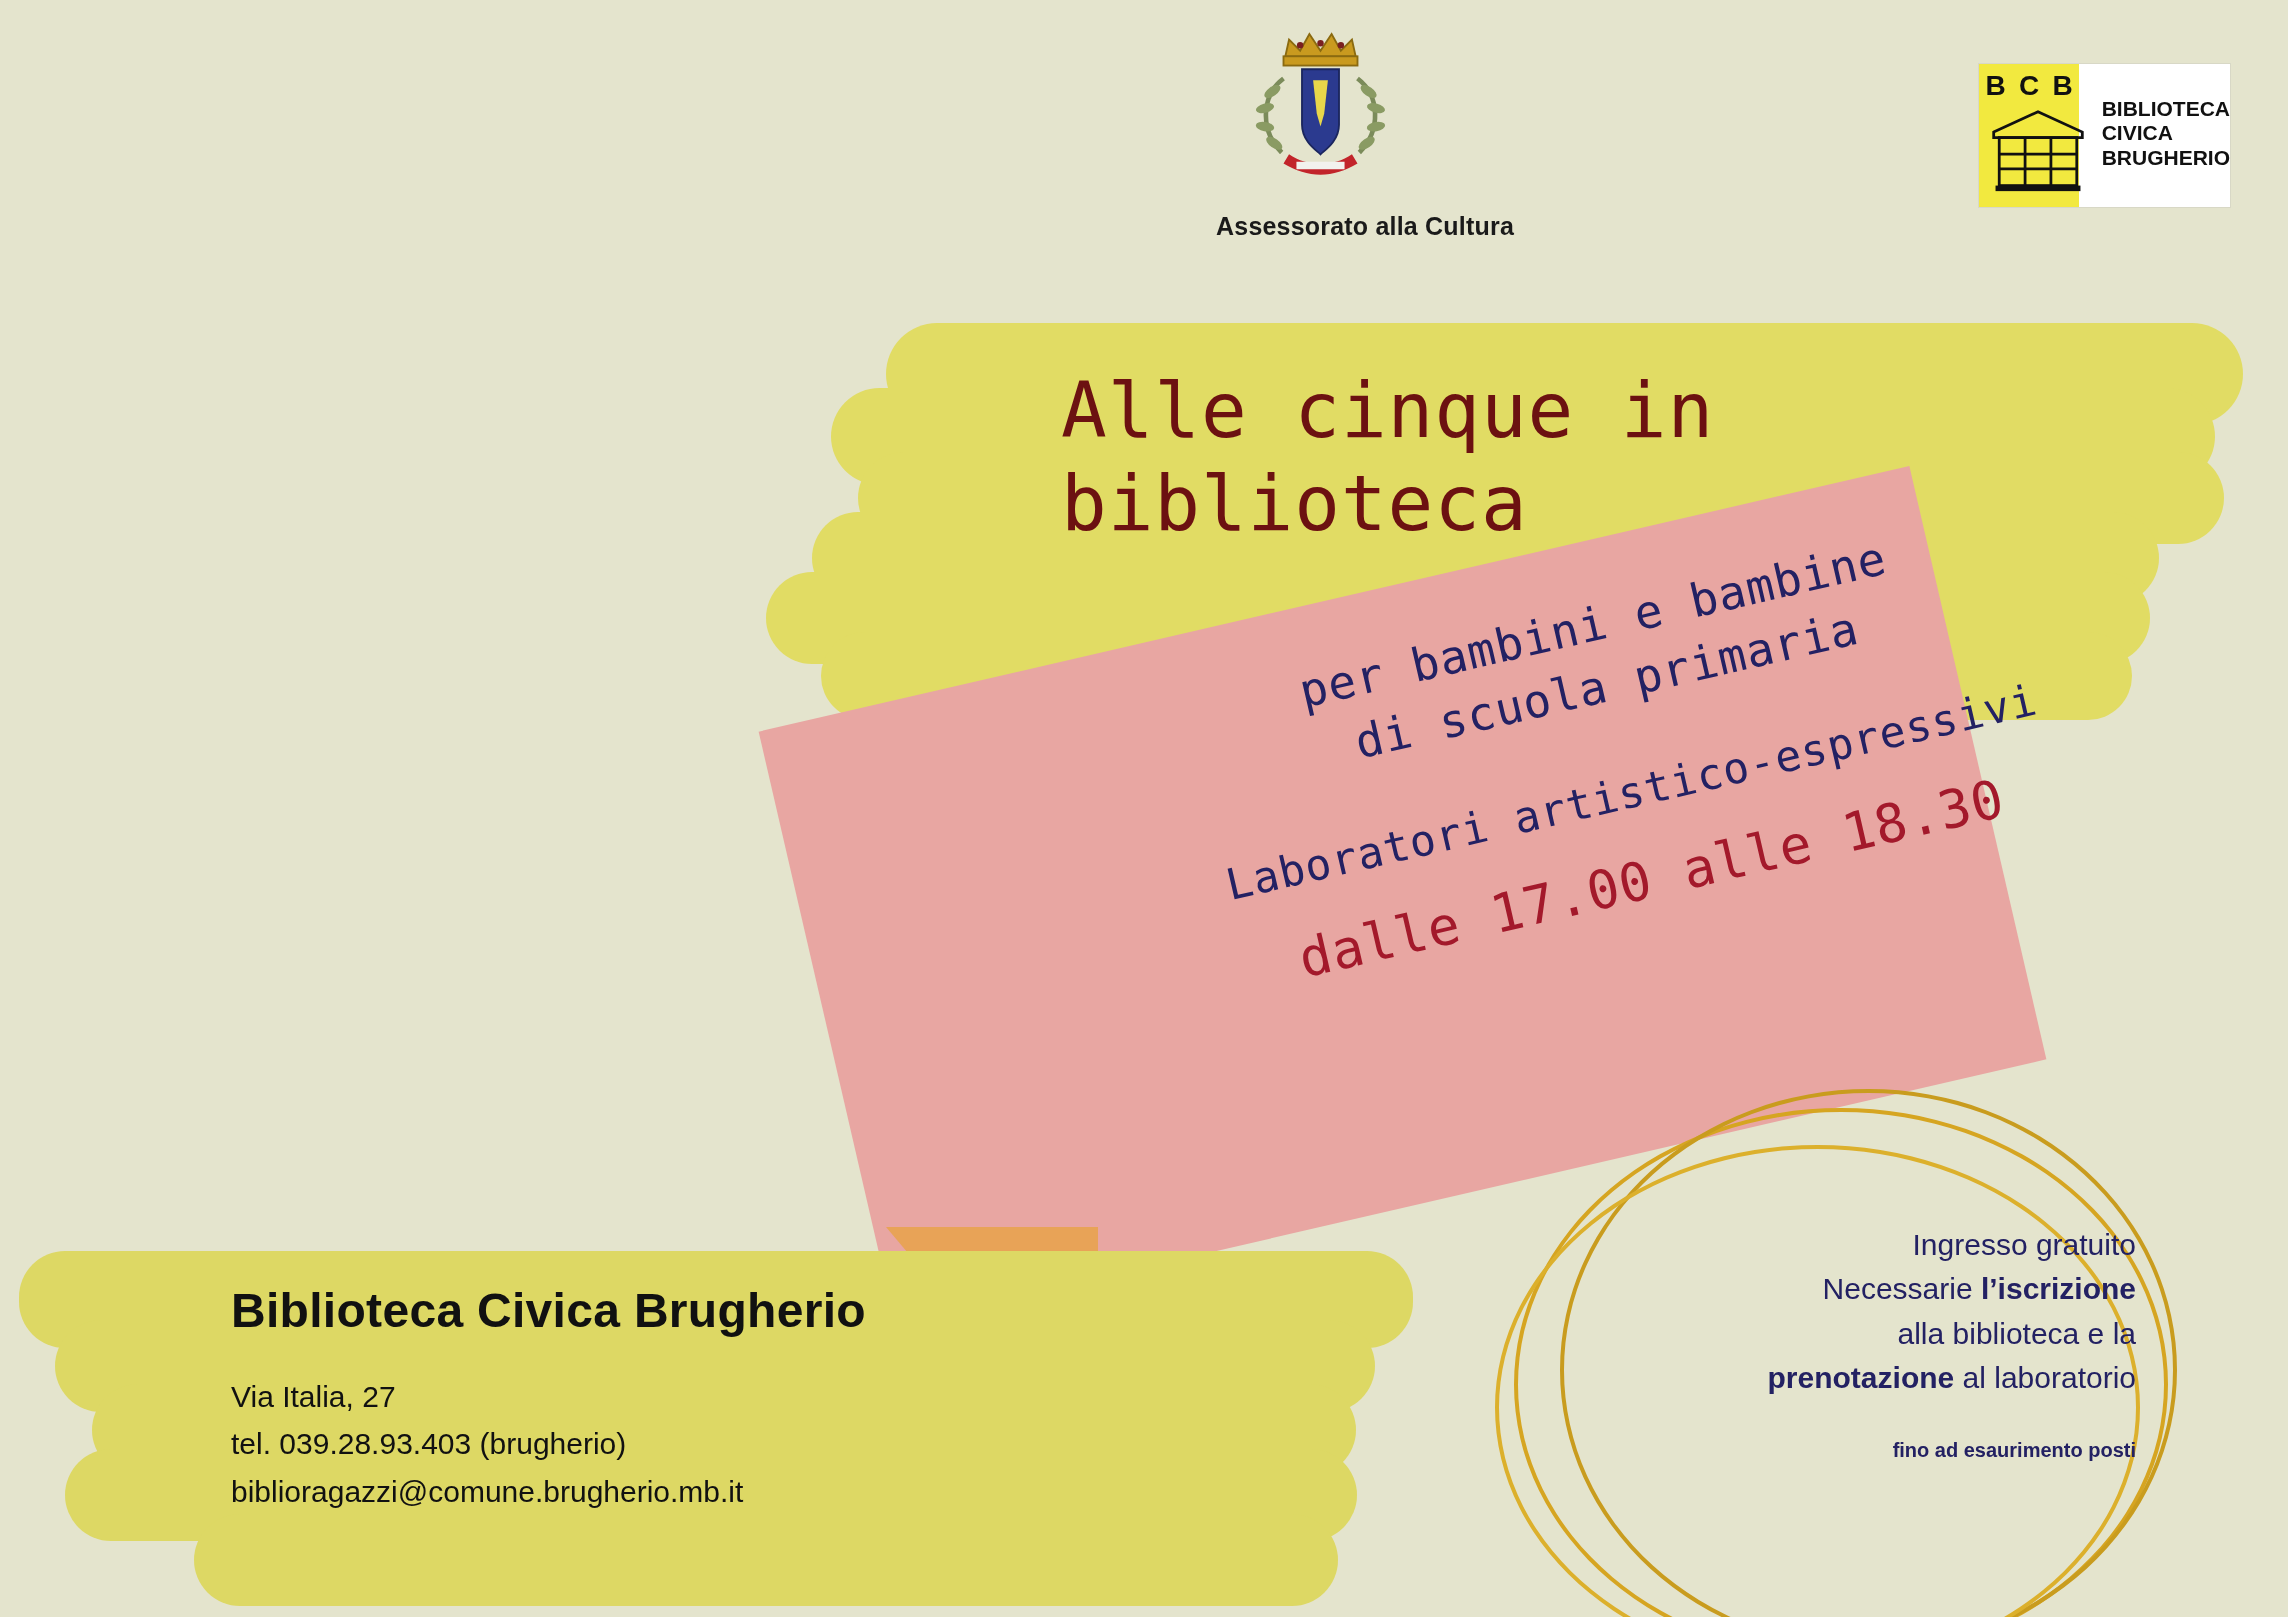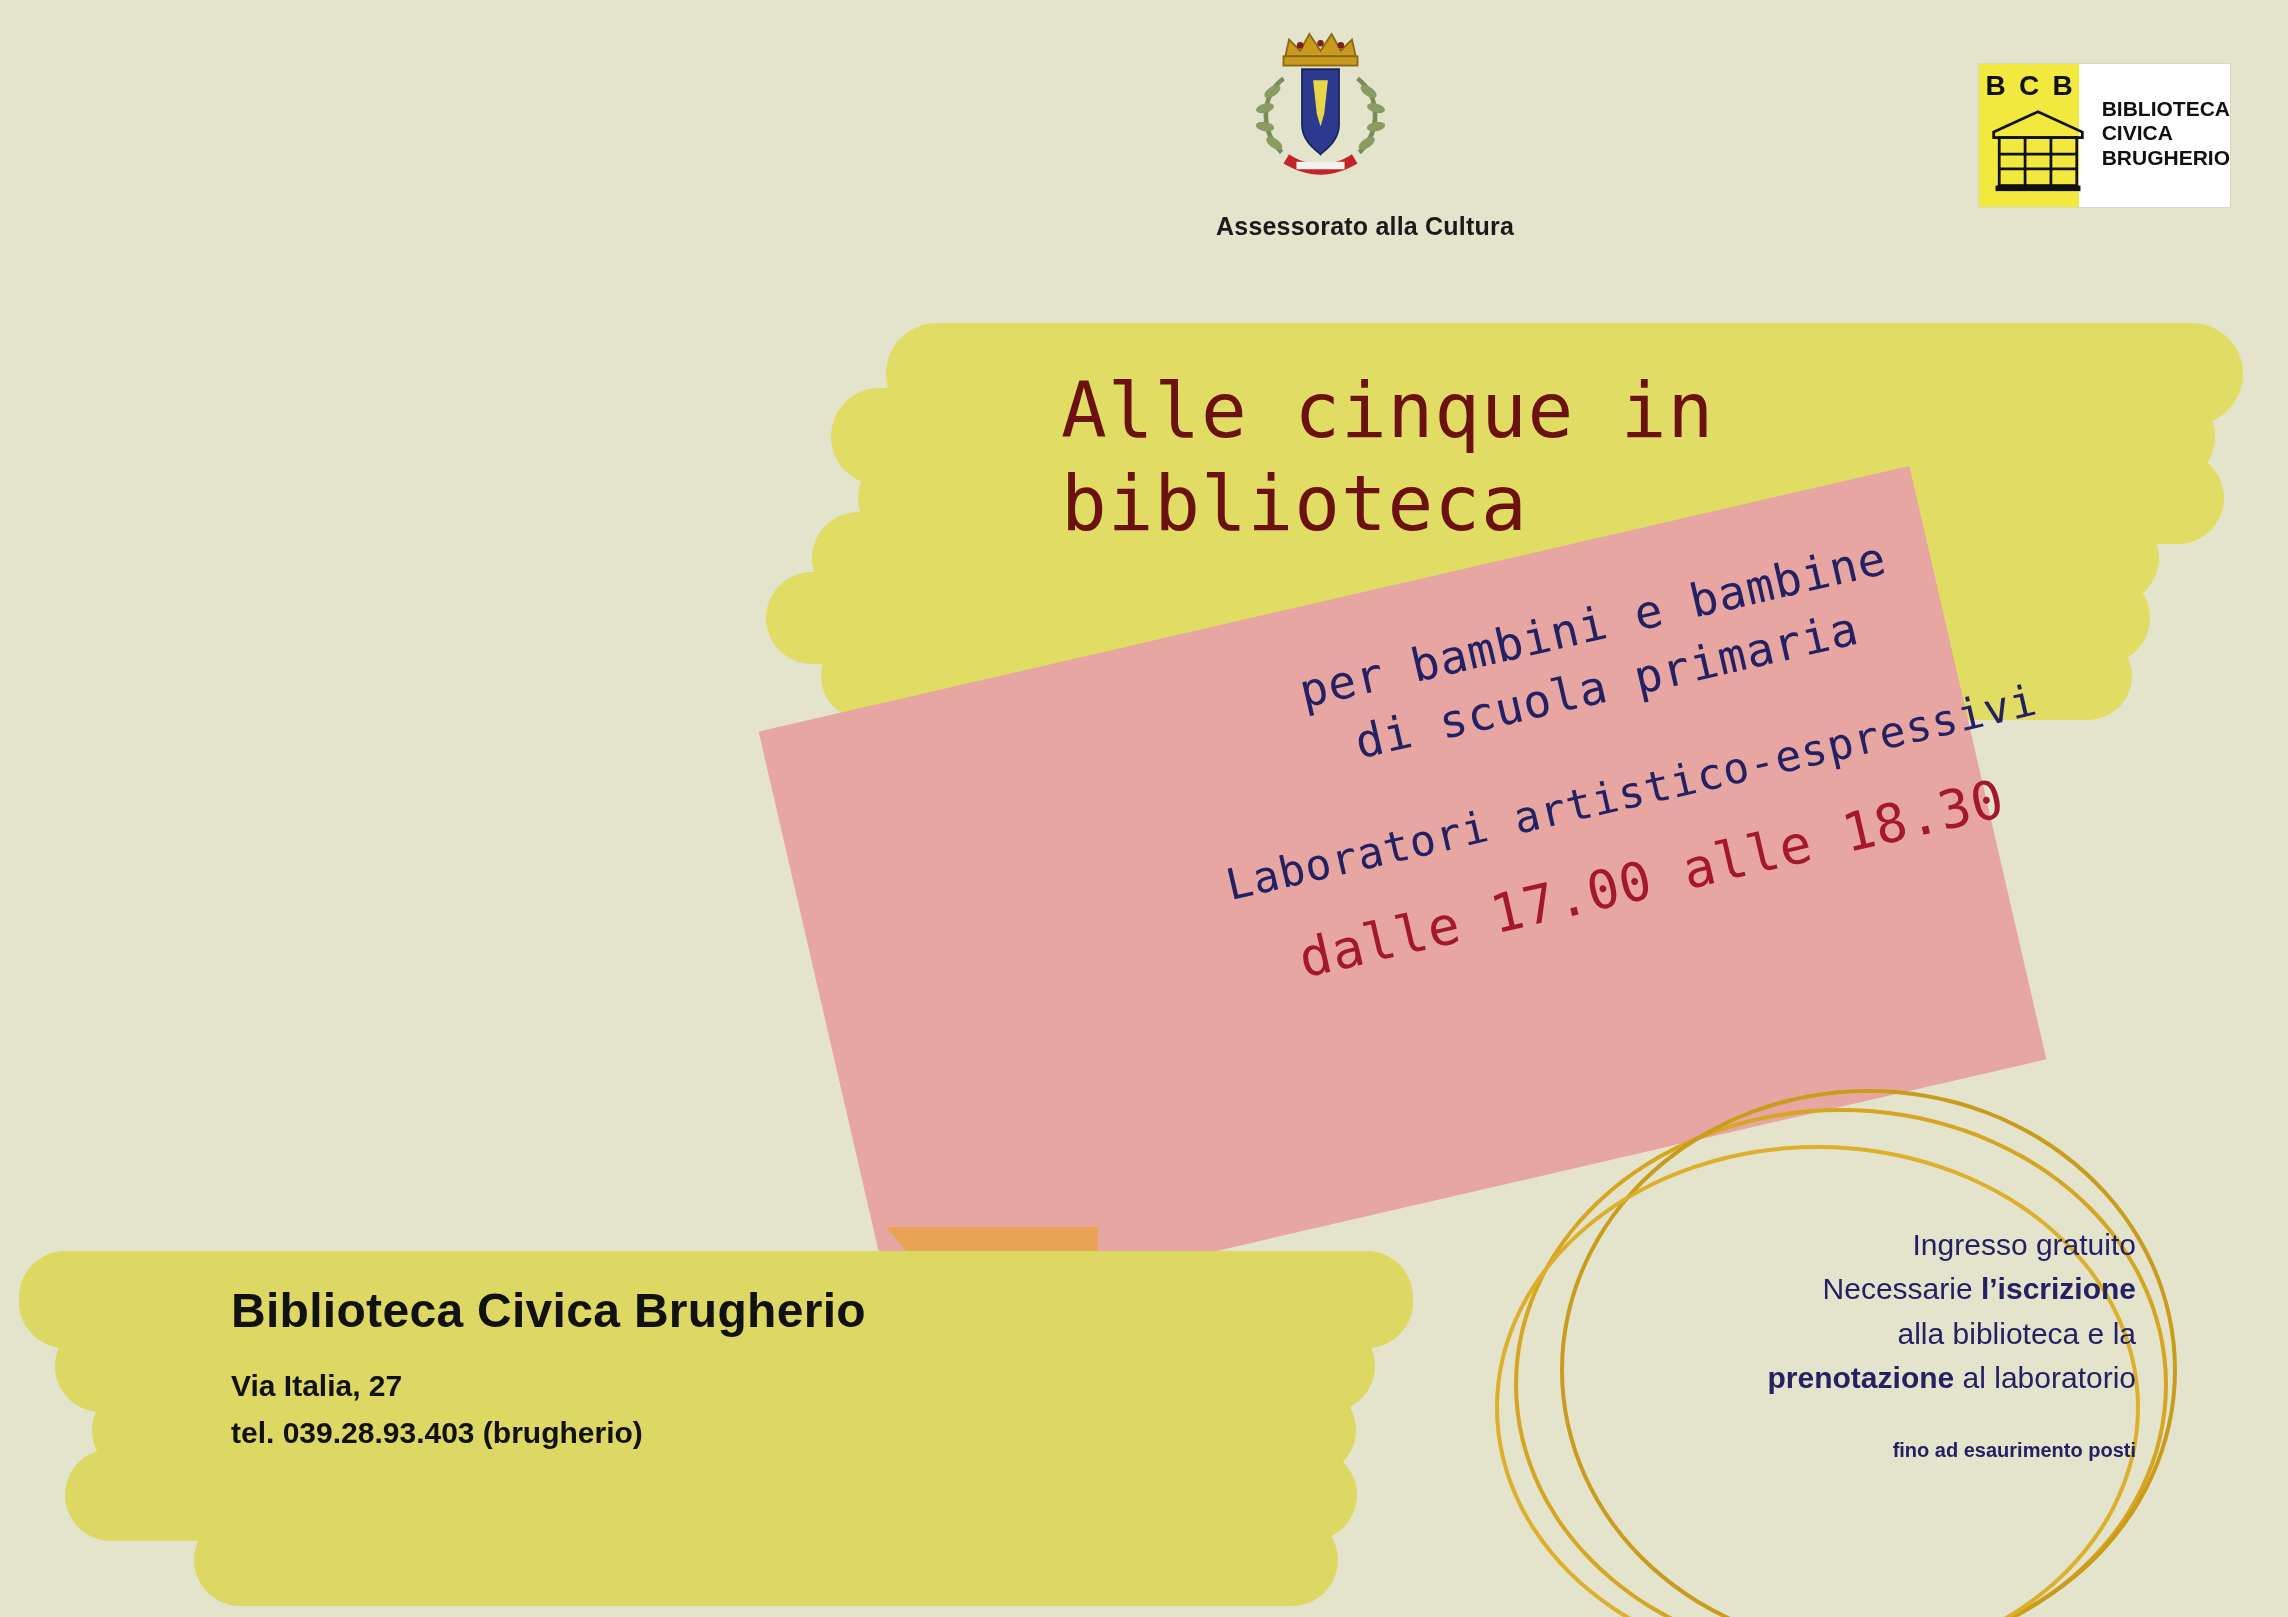--- a/index.html
+++ b/index.html
@@ -182,23 +182,23 @@
     top: 1283px;
     width: 978px;
     color: #111;
   }
   .info-venue {
     font-size: 48px;
     font-weight: bold;
     letter-spacing: 0.3px;
   }
   .info-detail {
-    margin-top: 24px;
+    margin-top: 35px;
     font-size: 30px;
-    font-weight: bold;
+    font-weight: normal;
     line-height: 1.58;
   }
 
   
   .circles {
     position: absolute;
     left: 1495px;
     top: 1080px;
     width: 701px;
     height: 591px;
@@ -323,20 +323,21 @@
   <div class="bstroke" style="left:55px; top:1320px; width:1320px; height:92px;"></div>
   <div class="bstroke" style="left:92px; top:1384px; width:1264px; height:92px;"></div>
   <div class="bstroke" style="left:65px; top:1449px; width:1292px; height:92px;"></div>
   <div class="bstroke" style="left:194px; top:1514px; width:1144px; height:92px;"></div>
 
   <div class="info-left">
     <div class="info-venue">Biblioteca Civica Brugherio</div>
     <div class="info-detail">
       <div>Via Italia, 27</div>
       <div>tel. 039.28.93.403 (brugherio)</div>
+      <div>biblioragazzi@comune.brugherio.mb.it</div>
     </div>
   </div>
 
   <div class="circles">
     <div class="circ c1"></div>
     <div class="circ c2"></div>
     <div class="circ c3"></div>
   </div>
 
   <div class="notice">

